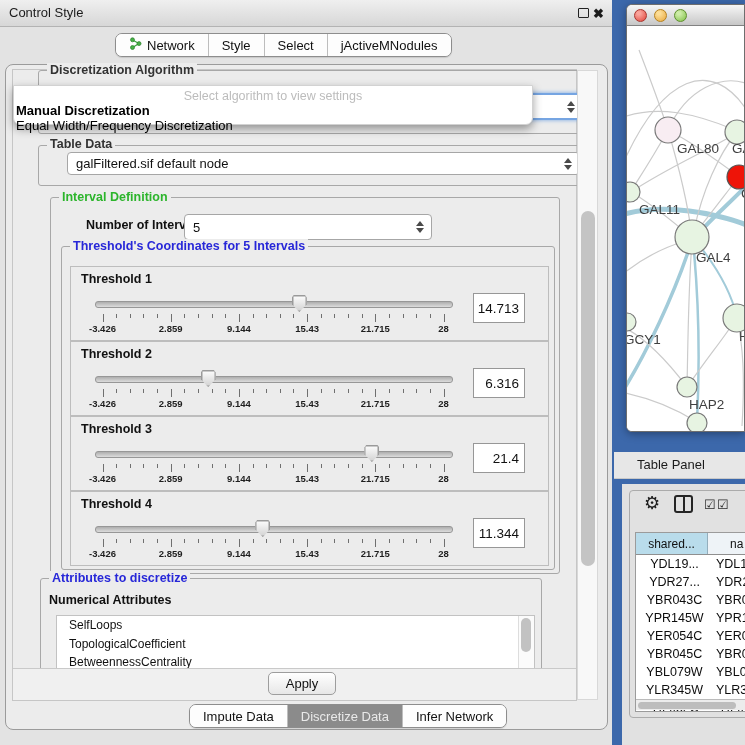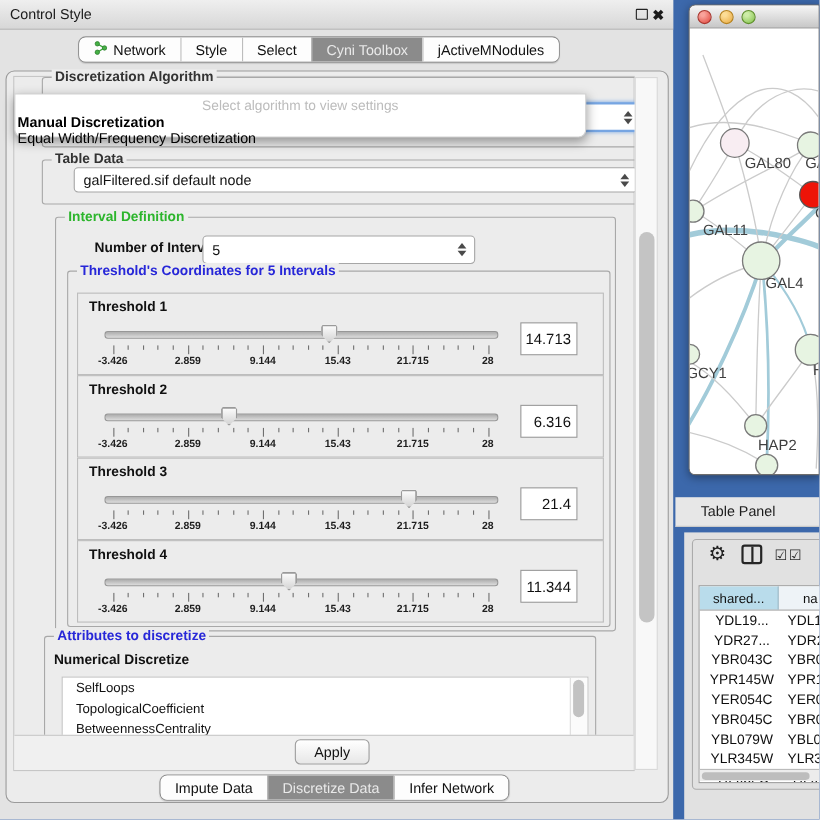--- a/index.html
+++ b/index.html
@@ -9,21 +9,21 @@
   .abs{position:absolute;box-sizing:border-box;}
   
   #controlPanel{left:0;top:0;width:612px;height:745px;background:#e3e3e3;}
   #cpTitlebar{left:0;top:0;width:612px;height:27px;
     background:linear-gradient(#efefef,#d7d7d7);border-bottom:1px solid #b3b3b3;}
   #cpTitle{left:9px;top:0;line-height:26px;font-size:13px;color:#1b1b1b;}
   #floatIcon{left:578px;top:8px;width:11px;height:10px;border:1.6px solid #222;border-radius:1px;background:transparent;}
   #closeIcon{left:593px;top:5px;font-size:13px;font-weight:bold;color:#1a1a1a;line-height:17px;}
   
   .segctl{display:flex;border:1px solid #8d8d8d;border-radius:7px;overflow:hidden;
-    background:#fff;height:24px;box-shadow:0 1px 1px rgba(0,0,0,.12);}
+    background:#fff;height:24px;box-shadow:0 1px 1px rgba(0,0,0,.12);margin-left:44px;}
   .seg{display:flex;align-items:center;gap:5px;padding:0 13px;font-size:13px;color:#111;
     background:#fdfdfd;border-left:1px solid #bdbdbd;white-space:nowrap;}
   .seg:first-child{border-left:none;}
   .seg.sel{background:#8b8b8b;color:#e9e9e9;}
   #topTabs{left:71px;top:33px;}
   #bottomTabs{left:145px;top:704px;z-index:8;}
   
   #contentPanel{left:5px;top:64px;width:603px;height:666px;background:#ececec;
     border:1px solid #9b9b9b;border-radius:8px;}
   #viewport{left:12px;top:69px;width:565px;height:632px;border:1px solid #c6c6c6;background:#ececec;}
@@ -135,23 +135,20 @@
             <circle cx="3.5" cy="10.5" r="2" fill="#45b145" stroke="#2c7d2c" stroke-width="0.7"></circle>
             <circle cx="10" cy="6.6" r="2" fill="#45b145" stroke="#2c7d2c" stroke-width="0.7"></circle>
           </svg></span>
         <span>Network</span>
       </div>
       <div class="seg">
         <span>Style</span>
       </div>
       <div class="seg">
         <span>Select</span>
-      </div>
-      <div class="seg sel">
-        <span>Cyni Toolbox</span>
       </div>
       <div class="seg">
         <span>jActiveMNodules</span>
       </div>
     </div>
 
   <div id="contentPanel" class="abs"></div>
   <div id="viewport" class="abs"></div>
 
   <div id="algoGroup" class="group abs">
@@ -347,21 +344,21 @@
             <span class="ticklbl" style="left: 304.3px;">21.715</span>
             <span class="ticklbl" style="left: 372.5px;">28</span>
             <div class="valbox">11.344</div>
           </div>
         </div>
     </div>
   </div>
 
   <div id="attrGroup" class="group abs">
     <span class="gtitle t-blue">Attributes to discretize</span>
-    <span id="attrListLabel">Numerical Discretize</span>
+    <span id="attrListLabel">Numerical Attributes</span>
     <div id="attrList">
       <div id="attrItems">
           <div class="attrItem">SelfLoops</div>
           <div class="attrItem">TopologicalCoefficient</div>
           <div class="attrItem">BetweennessCentrality</div>
         </div>
       <div id="attrScroll">
           <div id="attrThumb"></div>
         </div>
     </div>

